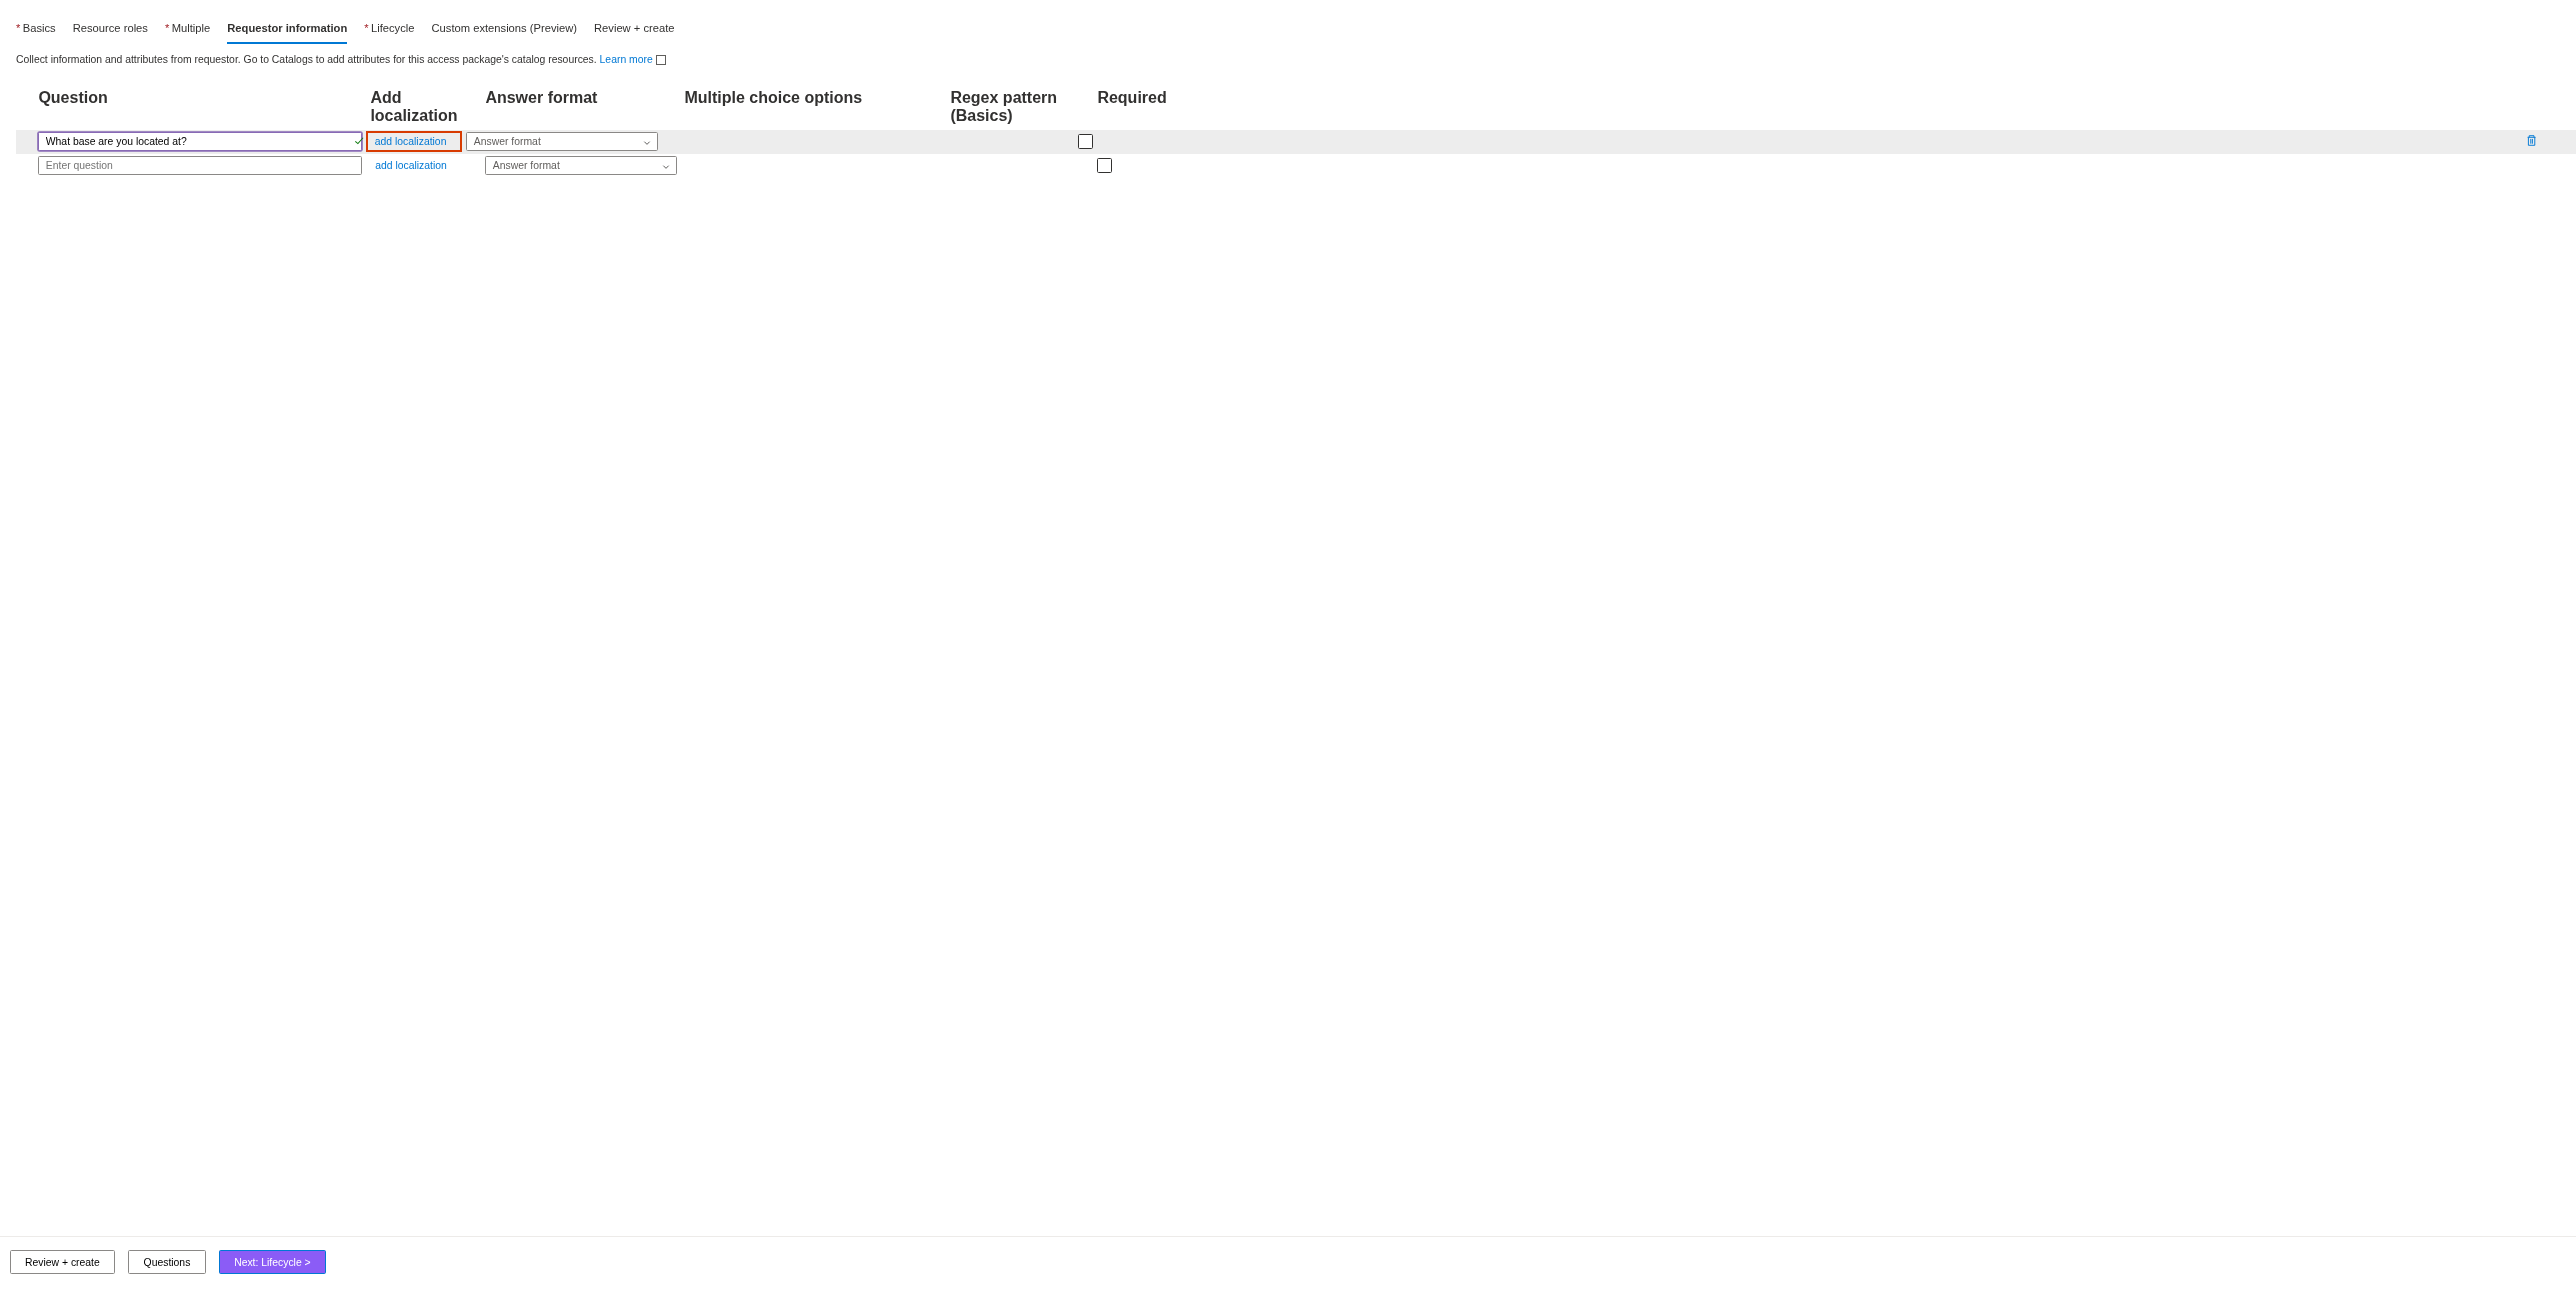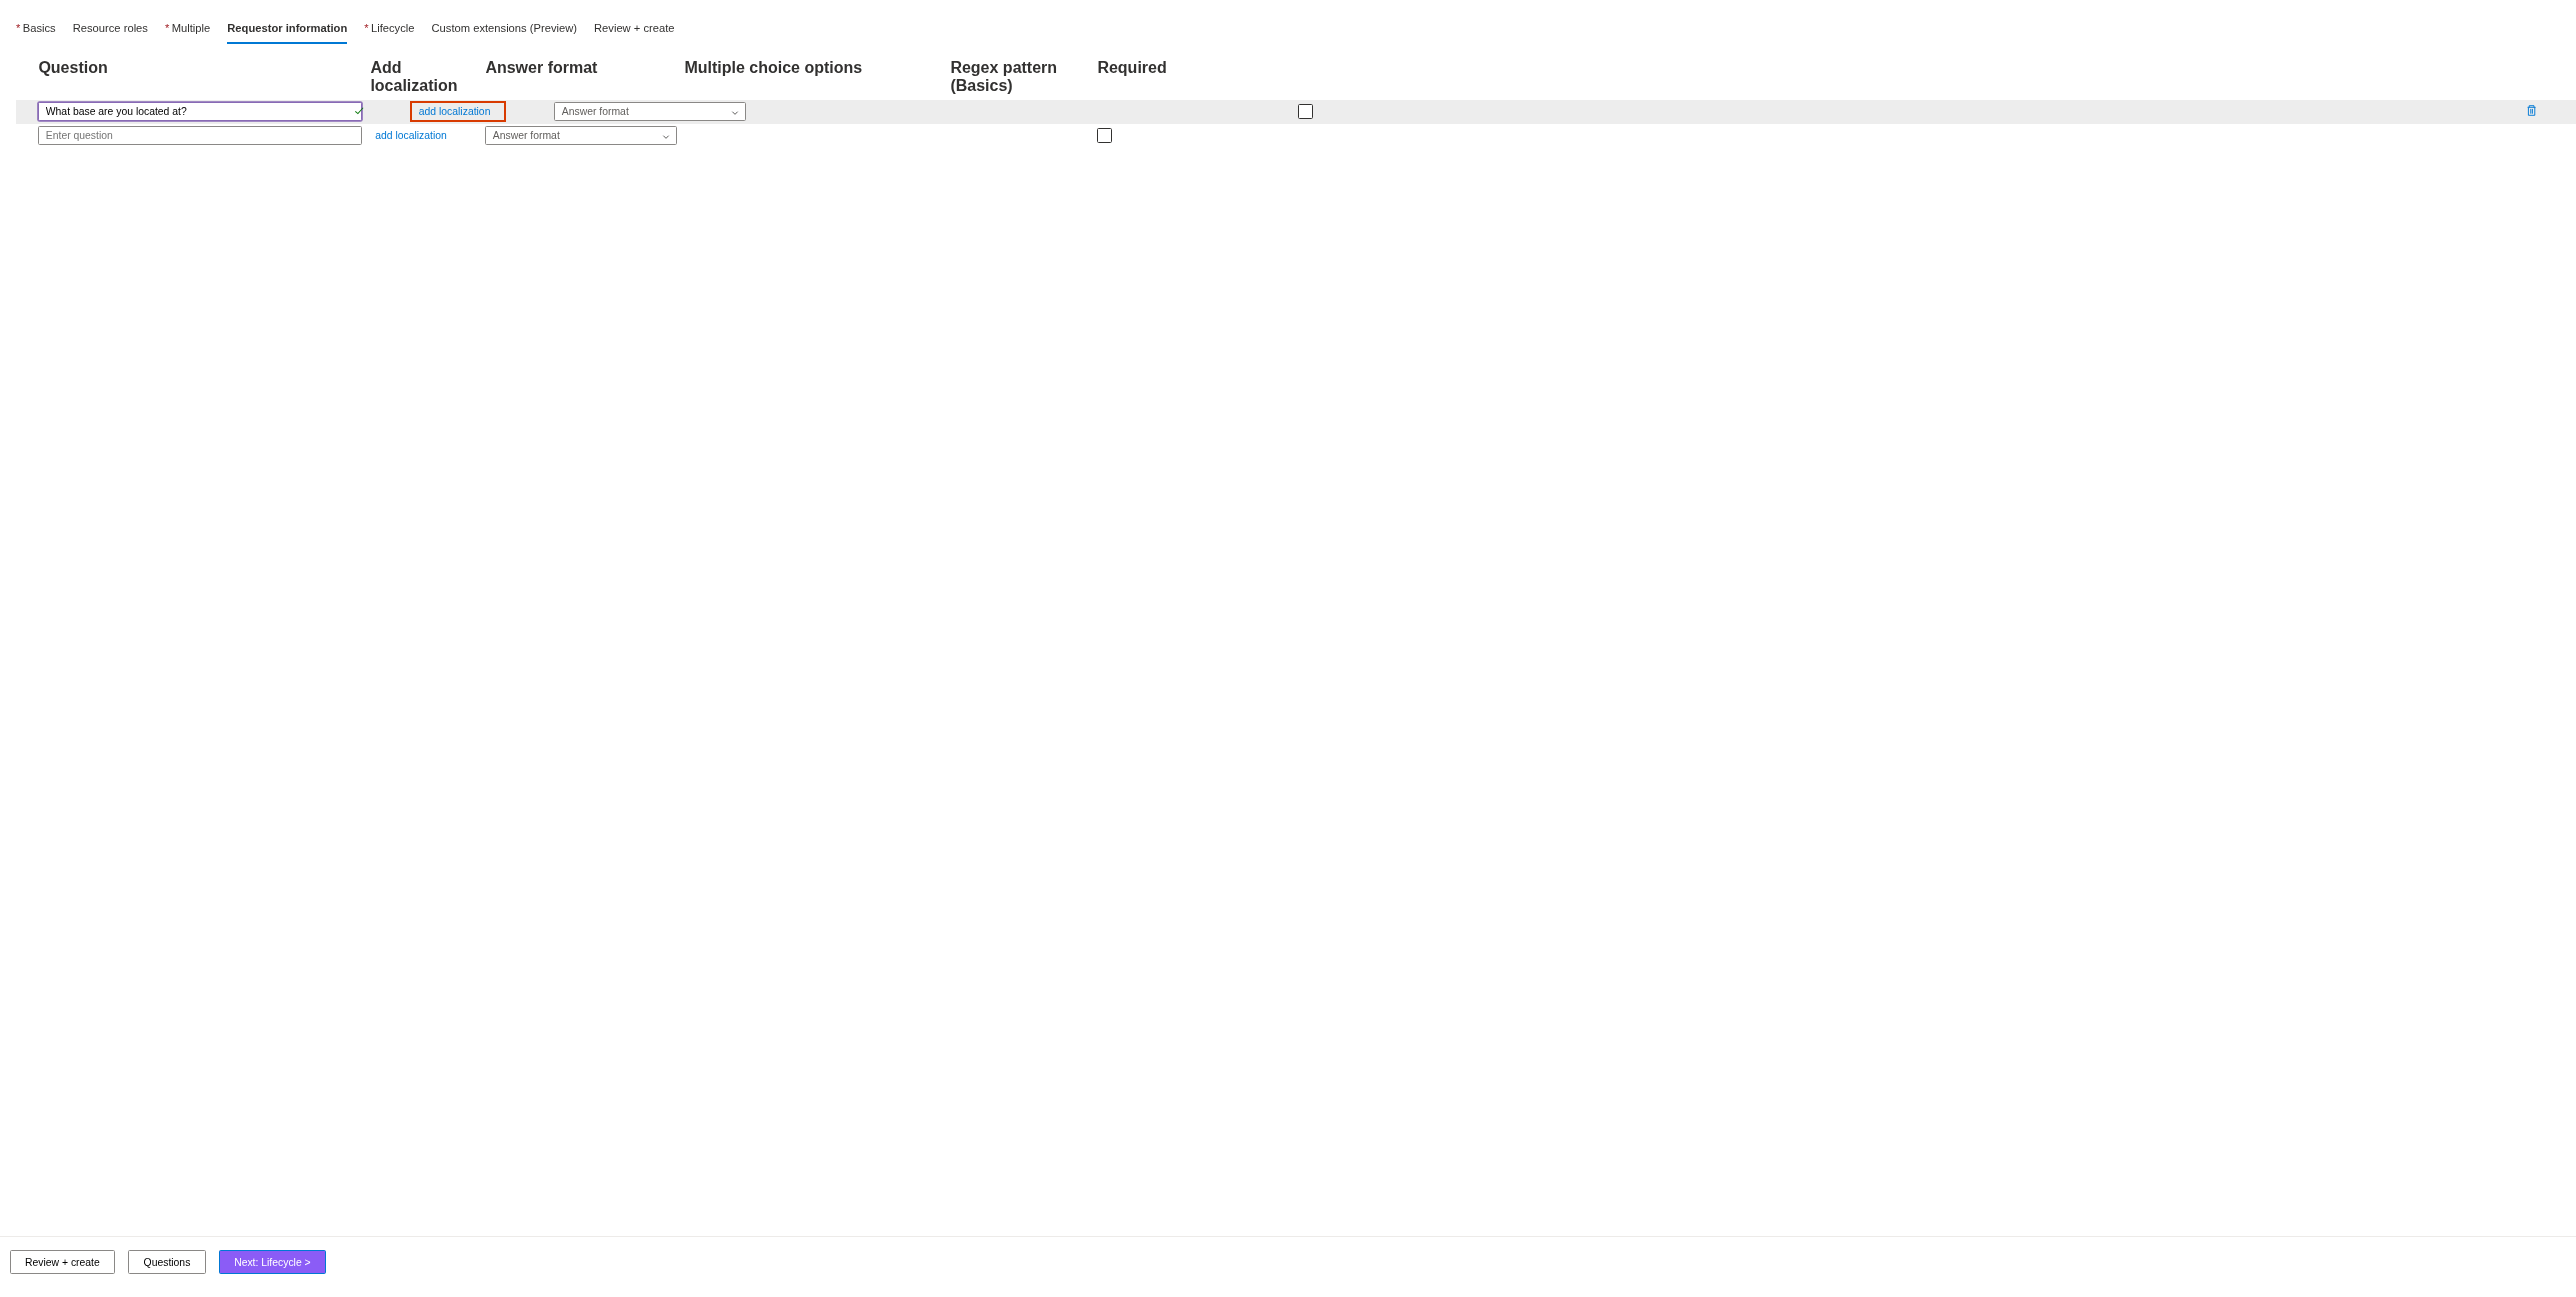--- a/index.html
+++ b/index.html
@@ -85,21 +85,21 @@
 .col-multiple { width: 266px; }
 .col-regex { width: 147px; }
 .col-required { width: 103px; }
 .col-actions { flex: 1; text-align: right; padding-right: 14.4px; }
 .row {
   display: flex;
   align-items: center;
   min-height: 24px;
   padding: 1.6px 0;
 }
-.row.highlighted { background: #ededed; margin-left: -22.4px; padding-left: 22.4px; margin-right: -24px; padding-right: 24px; gap: 44px; }
+.row.highlighted { background: #ededed; margin-left: -22.4px; padding-left: 22.4px; margin-right: -24px; padding-right: 24px; }
 .input-wrap { position: relative; }
 .input-field {
   width: 324px;
   height: 19px;
   padding: 1.6px 21px 1.6px 6.4px;
   font-size: 10.4px;
   border: 0.8px solid #8a8886;
   border-radius: 1.6px;
   outline: none;
   font-family: inherit;
@@ -191,20 +191,23 @@
   <div class="main-tabs">
     <div class="main-tab"><span class="asterisk">*</span><span>Basics</span></div>
     <div class="main-tab"><span>Resource roles</span></div>
     <div class="main-tab"><span class="asterisk">*</span><span>Multiple</span></div>
     <div class="main-tab active"><span>Requestor information</span></div>
     <div class="main-tab"><span class="asterisk">*</span><span>Lifecycle</span></div>
     <div class="main-tab"><span>Custom extensions (Preview)</span></div>
     <div class="main-tab"><span>Review + create</span></div>
   </div>
 
+  <div class="description">
+    <span>Collect information and attributes from requestor. Go to Catalogs to add attributes for this access package's catalog resources. </span><a href="#"><span>Learn more</span><span class="ext-icon"></span></a>
+  </div>
 
 
   <div class="table-area">
     <div class="table-header">
       <div class="col-question">Question</div>
       <div class="col-localization">Add localization</div>
       <div class="col-answer">Answer format</div>
       <div class="col-multiple">Multiple choice options</div>
       <div class="col-regex">Regex pattern (Basics)</div>
       <div class="col-required">Required</div>

